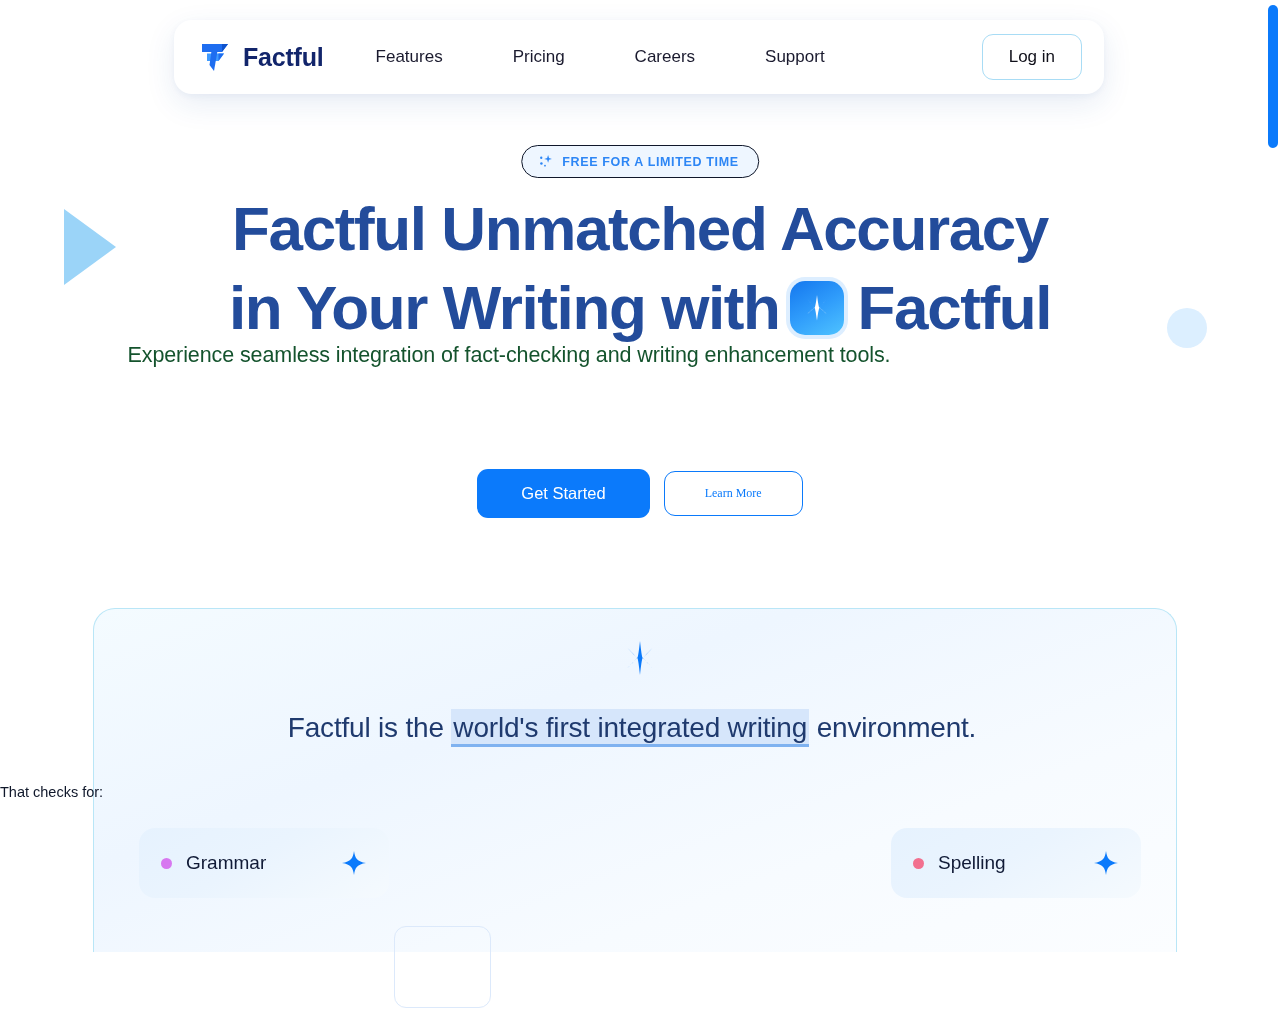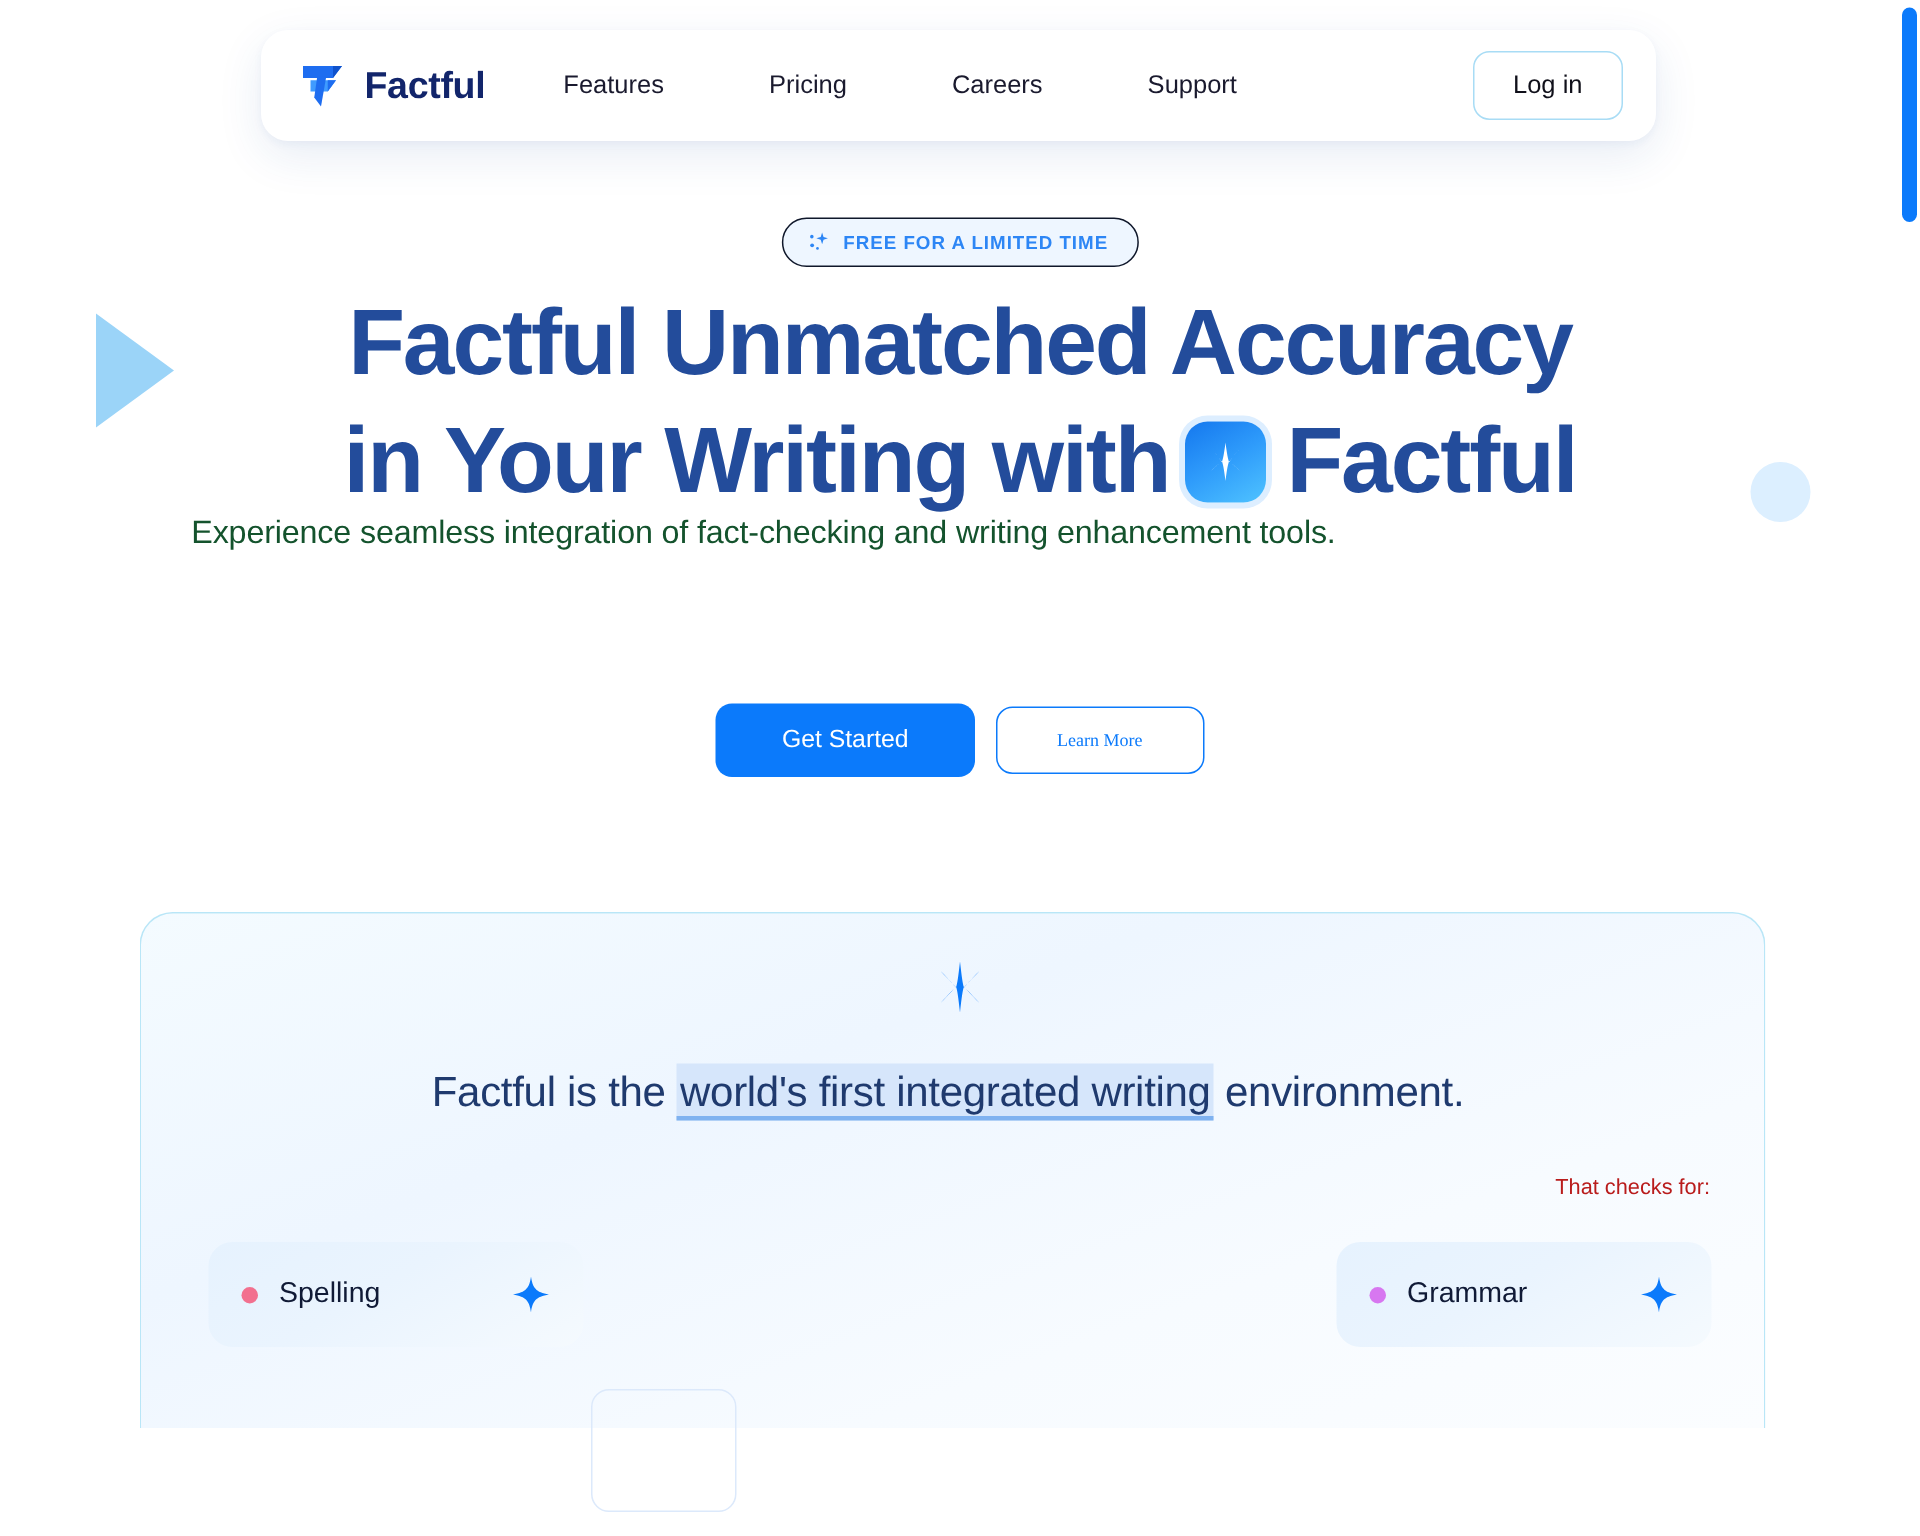--- a/index.html
+++ b/index.html
@@ -226,23 +226,23 @@
   .hl-select {
     background: #d6e6fb;
     border-bottom: 3px solid #7fb2f0;
     padding: 3px 2px 1px 2px;
   }
   .checks-label {
     position: absolute;
     top: 784px;
     left: 0;
     width: 1140px;
-    text-align: right;
+    text-align: left;
     font-size: 14.5px;
-    color: #b91c1c;
+    color: #0f172a;
   }
 
   .pills {
     position: absolute;
     top: 828px;
     left: 139px;
     width: 1002px;
     display: flex;
     justify-content: space-between;
   }
@@ -370,35 +370,35 @@
 
 <div class="showcase-line">
   <span>Factful is the</span><span>&nbsp;</span><span class="hl-select">world's first integrated writing</span><span>&nbsp;</span><span>environment.</span>
 </div>
 
 <div class="checks-label">That checks for:</div>
 
 <div class="pills">
 
   <div class="pill">
+    <span class="pill-dot" style="background:#d777f0"></span>
+    <span class="pill-label">Grammar</span>
+    <svg class="pill-star" width="26" height="26" viewBox="0 0 26 26">
+      <path d="M13 1 C14 8.4, 16.2 11.6, 25 13 C16.2 14.4, 14 17.6, 13 25 C12 17.6, 9.8 14.4, 1 13 C9.8 11.6, 12 8.4, 13 1 Z" fill="#0b7afb"></path>
+    </svg>
+  </div>
+
+  <div class="pill">
     <span class="pill-dot" style="background:#f2708f"></span>
     <span class="pill-label">Spelling</span>
     <svg class="pill-star" width="26" height="26" viewBox="0 0 26 26">
       <path d="M13 1 C14 8.4, 16.2 11.6, 25 13 C16.2 14.4, 14 17.6, 13 25 C12 17.6, 9.8 14.4, 1 13 C9.8 11.6, 12 8.4, 13 1 Z" fill="#0b7afb"></path>
     </svg>
   </div>
 
-  <div class="pill">
-    <span class="pill-dot" style="background:#d777f0"></span>
-    <span class="pill-label">Grammar</span>
-    <svg class="pill-star" width="26" height="26" viewBox="0 0 26 26">
-      <path d="M13 1 C14 8.4, 16.2 11.6, 25 13 C16.2 14.4, 14 17.6, 13 25 C12 17.6, 9.8 14.4, 1 13 C9.8 11.6, 12 8.4, 13 1 Z" fill="#0b7afb"></path>
-    </svg>
-  </div>
-
 
 </div>
 
 <div class="ghost-box"></div>
 
 <div class="scrollbar-track">
   <div class="scrollbar-thumb"></div>
 </div>
 
 </body></html>

